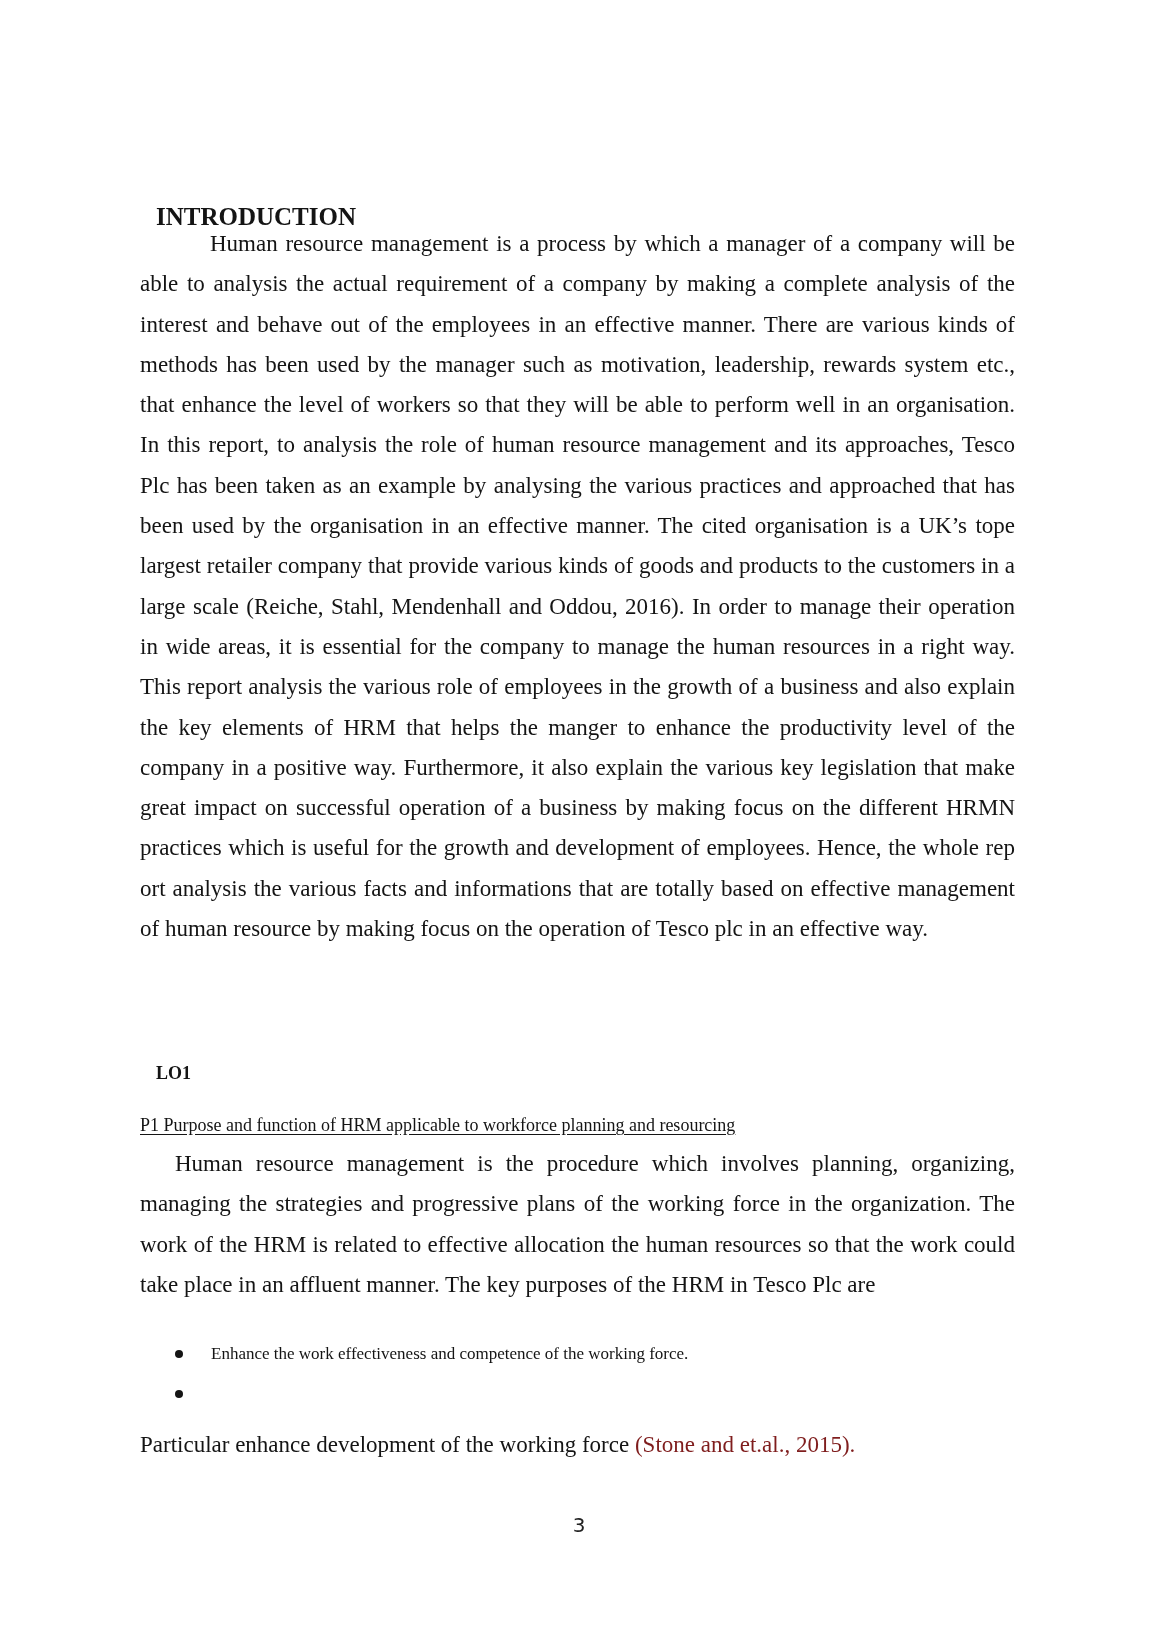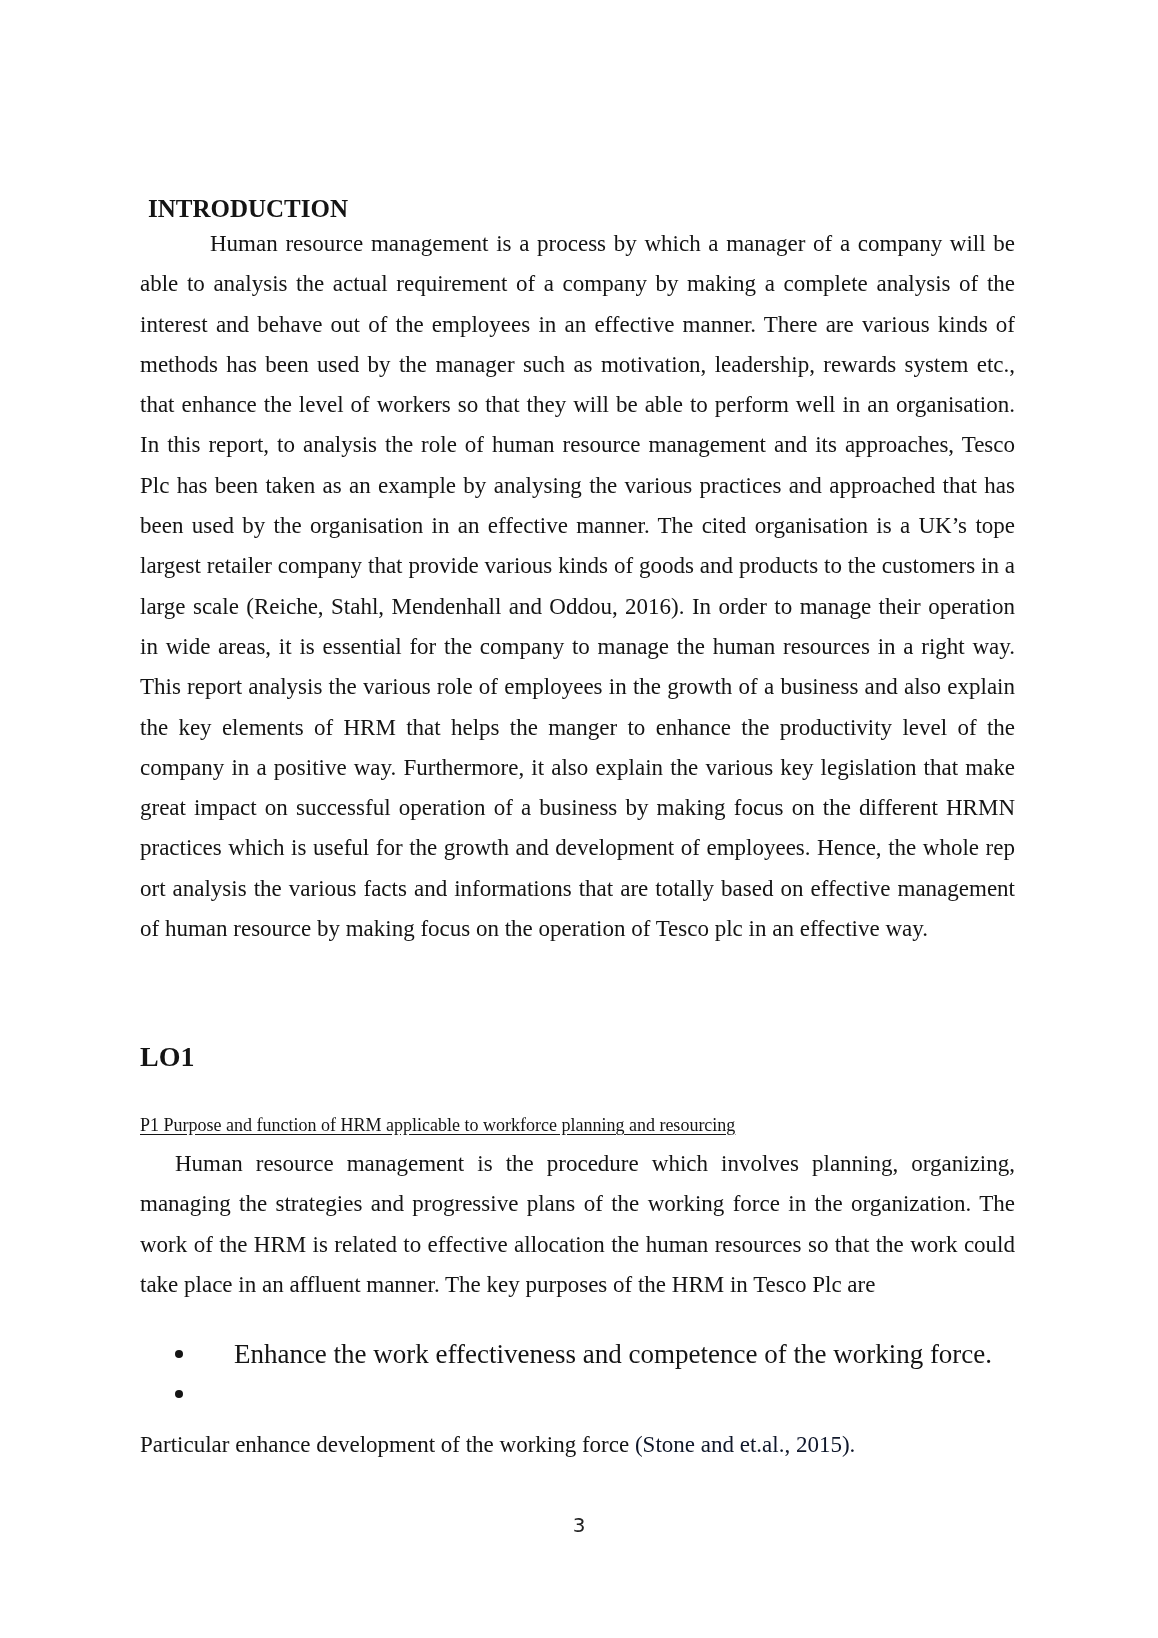--- a/index.html
+++ b/index.html
@@ -4,39 +4,39 @@
 <style>
   html, body { margin: 0; padding: 0; background: #ffffff; }
   body {
     width: 1158px; height: 1638px; position: relative; overflow: hidden;
     font-family: "Liberation Serif", "DejaVu Serif", serif;
     color: #141414;
   }
   .page { position: absolute; left: 140px; top: 0; width: 875px; }
   .h1 {
     position: absolute; left: 0; top: 186px;
-    font-size: 25px; font-weight: bold; line-height: 30px; margin: 8px;
+    font-size: 25px; font-weight: bold; line-height: 30px; margin: 16px;
   }
   .body-text {
     font-size: 23px; line-height: 40.3px; text-align: justify; margin: 0;
   }
   #intro-para { position: absolute; left: 0; top: 224px; width: 875px; text-indent: 70px; }
   .h2 {
     position: absolute; left: 0; top: 1042px;
-    font-size: 28px; font-weight: bold; line-height: 30px; margin: 0;
+    font-size: 18px; font-weight: bold; line-height: 30px; margin: 16px;
   }
   .subheading {
     position: absolute; left: 0; top: 1110px;
     font-size: 18px; line-height: 30px; text-decoration: underline;
     text-underline-offset: 3px; margin: 0;
   }
   #p1-para { position: absolute; left: 0; top: 1144px; width: 875px; text-indent: 35px; }
   .bullets { position: absolute; left: 0; top: 1334px; width: 875px; margin: 0; padding: 0; list-style: none; }
   .bullets li {
-    position: relative; font-size: 27px; line-height: 40px; padding-left: 71px; text-align: center;
+    position: relative; font-size: 17px; line-height: 40px; padding-left: 71px;
   }
   .bullet-dot {
     position: absolute; left: 35px; top: 16px; width: 8px; height: 8px;
     border-radius: 50%; background: #141414;
   }
   #closing-para { position: absolute; left: 0; top: 1425px; width: 875px; text-align: left; }
   .cite { color: #e3121a; }
   .page-number {
     position: absolute; left: 0; top: 1510px; width: 1158px; text-align: center;
     font-family: "DejaVu Sans", sans-serif; font-size: 20px; line-height: 30px; color: #222;
@@ -56,16 +56,16 @@
   <ul class="bullets">
     <li>
       <span class="bullet-dot"></span>
       <span>Enhance the work effectiveness and competence of the working force.</span>
     </li>
     <li>
       <span class="bullet-dot"></span>
     </li>
   </ul>
 
-  <p id="closing-para" class="body-text"><span>Particular enhance development of the working force </span><span class="cite" style="color: #0f172a;">(Stone and et.al., 2015).</span></p>
+  <p id="closing-para" class="body-text"><span>Particular enhance development of the working force </span><span class="cite" style="color: #7f1d1d;">(Stone and et.al., 2015).</span></p>
 </div>
 
 <div class="page-number">3</div>
 
 </body></html>

